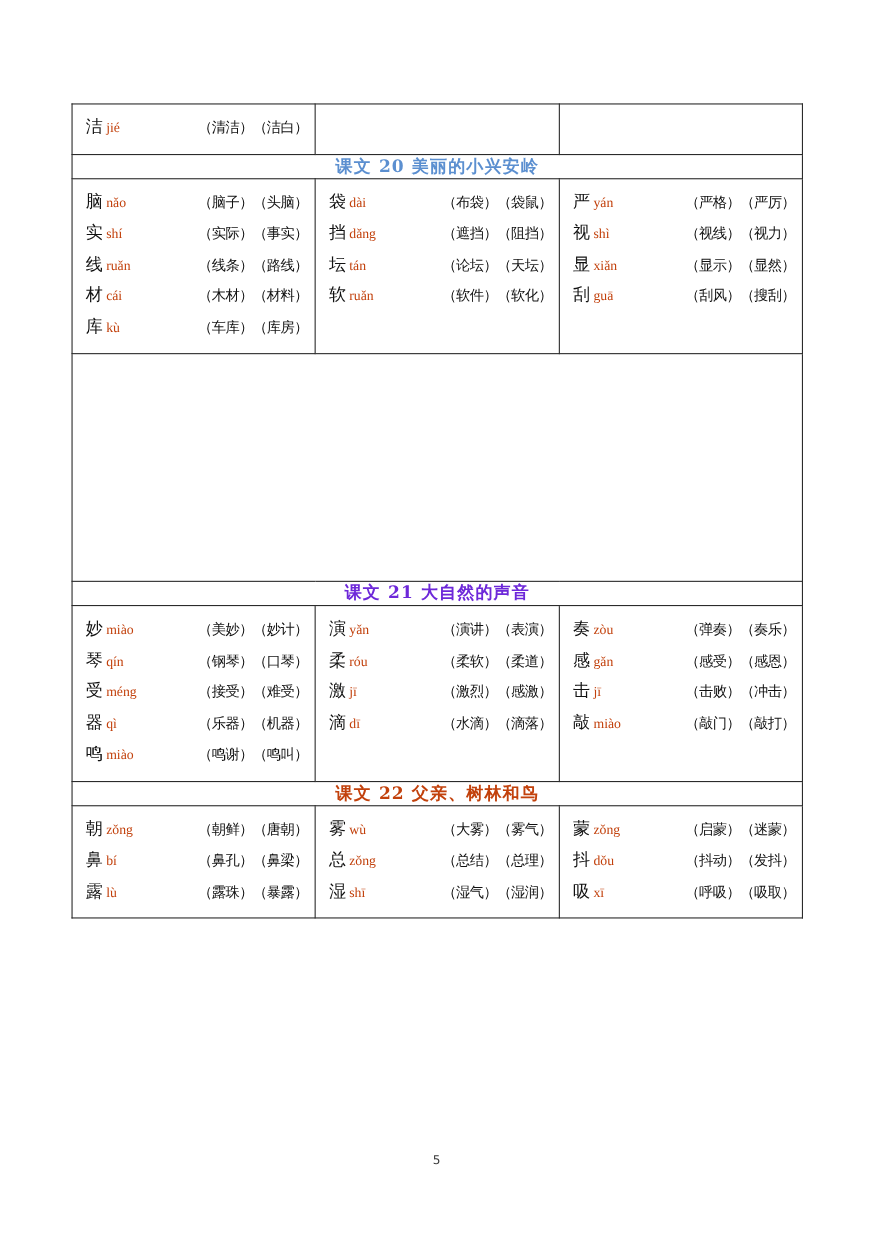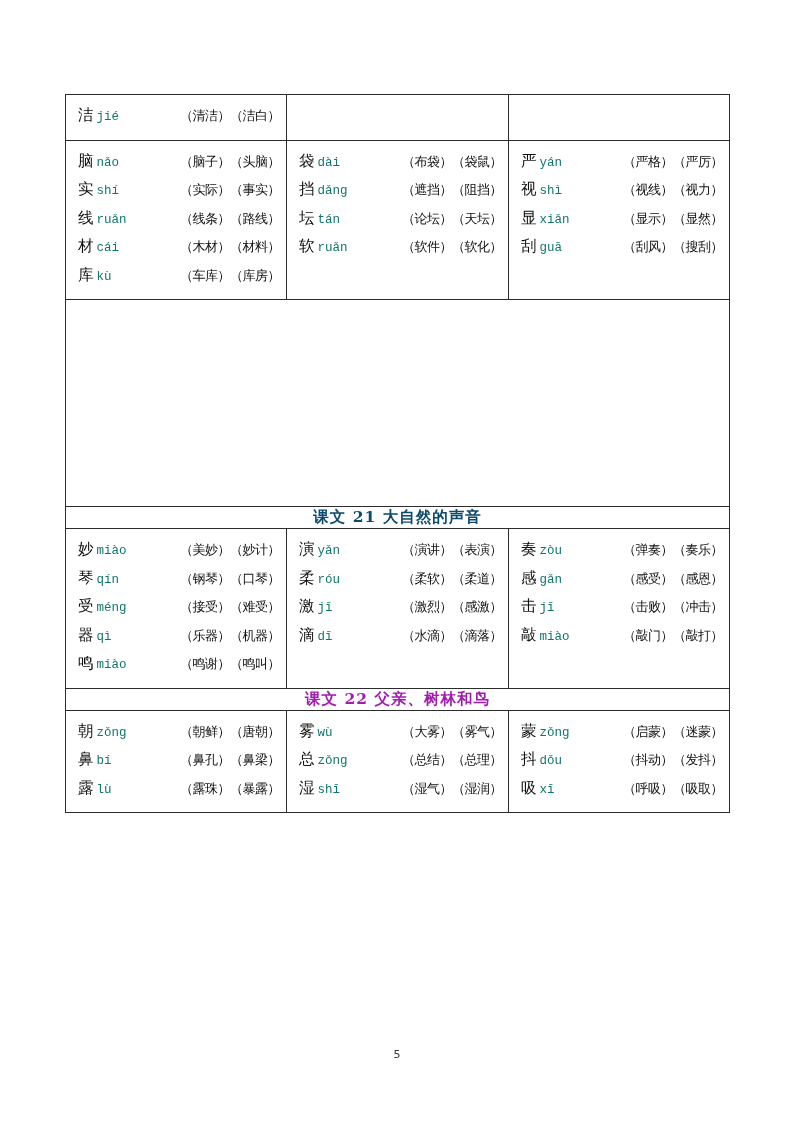--- a/index.html
+++ b/index.html
@@ -63,24 +63,24 @@
     padding: 6px 0 7px 0;
     color: #111;
   }
 
   .hz {
     font-size: 15.5px;
     letter-spacing: 0;
   }
 
   .py {
-    font-family: Liberation Mono, monospace;
+    font-family: Liberation Serif, serif;
     font-size: 12.5px;
     margin-left: 3px;
-    color: #0f766e;
+    color: #c2410c;
   }
 
   .words {
     margin-left: auto;
     font-size: 13px;
     letter-spacing: -0.5px;
   }
 
   .section-row td {
     border-left: 1px solid #2b2b2b;
@@ -135,20 +135,23 @@
                 </div>
               </div>
             </td>
             <td>
               <div class="cell"></div>
             </td>
             <td>
               <div class="cell"></div>
             </td>
           </tr>
+          <tr class="section-row">
+            <td colspan="3" class="section-title" style="color: rgb(91, 143, 208);">课文 20  美丽的小兴安岭</td>
+          </tr>
           <tr>
             <td>
               <div class="cell">
                 <div class="entry">
                   <span class="hz">脑</span>
                   <span class="py">nǎo</span>
                   <span class="words">（脑子）（头脑）</span>
                 </div>
                 <div class="entry">
                   <span class="hz">实</span>
@@ -218,21 +221,21 @@
                   <span class="py">guā</span>
                   <span class="words">（刮风）（搜刮）</span>
                 </div>
               </div>
             </td>
           </tr>
           <tr>
             <td colspan="3" class="spacer-cell">&nbsp;</td>
           </tr>
           <tr class="section-row">
-            <td colspan="3" class="section-title" style="color: #0c4a6e;">课文 21  大自然的声音</td>
+            <td colspan="3" class="section-title" style="color: #6d28d9;">课文 21  大自然的声音</td>
           </tr>
           <tr>
             <td>
               <div class="cell">
                 <div class="entry">
                   <span class="hz">妙</span>
                   <span class="py">miào</span>
                   <span class="words">（美妙）（妙计）</span>
                 </div>
                 <div class="entry">
@@ -300,21 +303,21 @@
                 </div>
                 <div class="entry">
                   <span class="hz">敲</span>
                   <span class="py">miào</span>
                   <span class="words">（敲门）（敲打）</span>
                 </div>
               </div>
             </td>
           </tr>
           <tr class="section-row">
-            <td colspan="3" class="section-title" style="color: #a21caf; margin-top: 40px;">课文 22  父亲、树林和鸟</td>
+            <td colspan="3" class="section-title" style="color: #c2410c; margin-top: 40px;">课文 22  父亲、树林和鸟</td>
           </tr>
           <tr>
             <td>
               <div class="cell">
                 <div class="entry">
                   <span class="hz">朝</span>
                   <span class="py">zǒng</span>
                   <span class="words">（朝鲜）（唐朝）</span>
                 </div>
                 <div class="entry">

